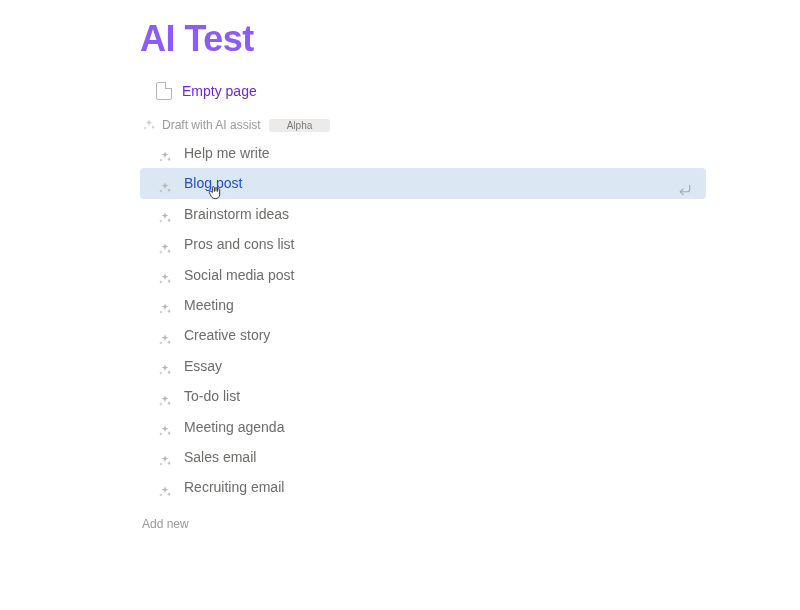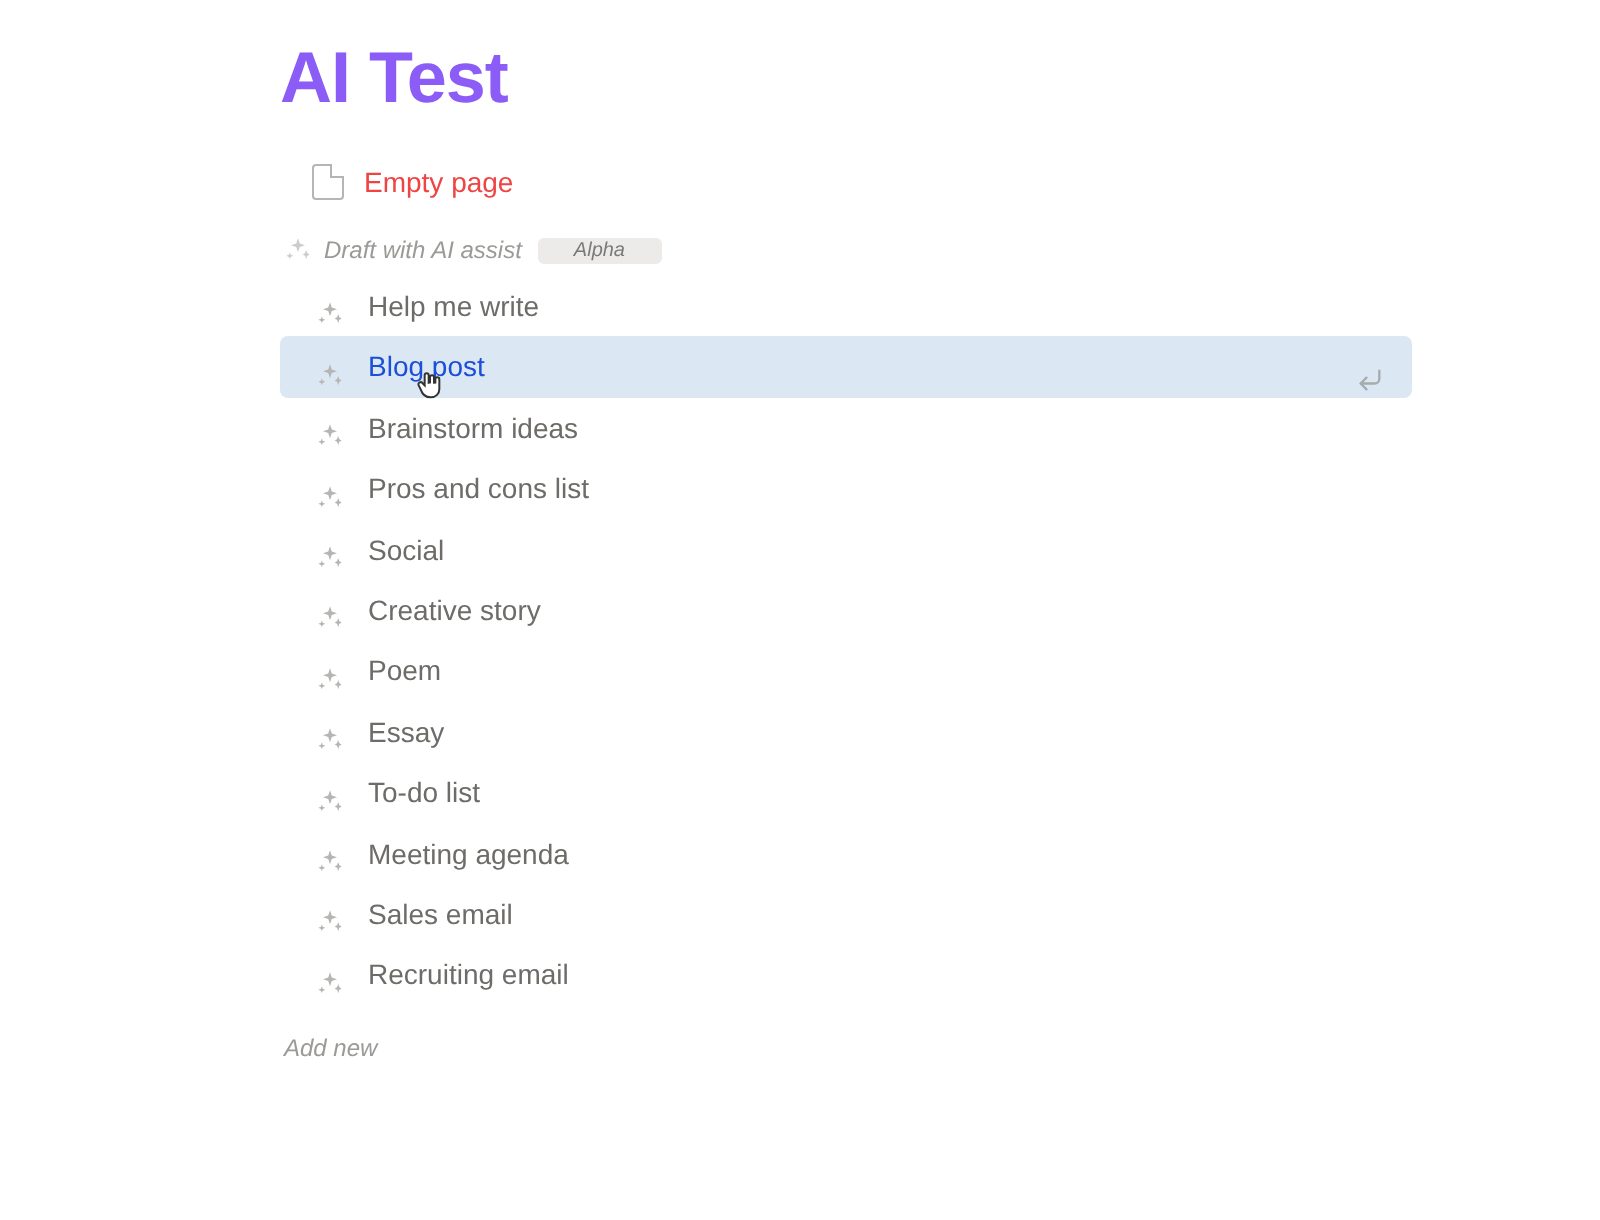--- a/index.html
+++ b/index.html
@@ -22,21 +22,21 @@
       margin-bottom: 18px;
       letter-spacing: -0.5px;
     }
     .empty-page-row {
       display: flex;
       align-items: center;
       gap: 10px;
       padding: 4px 2px;
       margin-bottom: 14px;
       margin-left: 14px;
-      color: #ef4444;
+      color: #6d28d9;
       font-size: 14px;
     }
     .page-icon {
       width: 16px;
       height: 18px;
       border: 1.3px solid #b6b5b2;
       border-radius: 2px;
       position: relative;
       background: #fff;
     }
@@ -52,21 +52,20 @@
       border-bottom: 1.3px solid #b6b5b2;
     }
     .section-header {
       display: flex;
       align-items: flex-end;
       gap: 6px;
       font-size: 12px;
       color: #9b9a97;
       margin-bottom: 6px;
       margin-left: 2px;
-      font-style: italic;
     }
     .section-header .sparkle {
       opacity: 0.5;
     }
     .badge {
       display: inline-block;
       font-size: 10px;
       font-weight: 500;
       padding: 1px 18px;
       border-radius: 3px;
@@ -187,37 +186,37 @@
           </svg>
         </span>
         <span class="label">Pros and cons list</span>
       </div>
       <div class="menu-item">
         <span class="sparkle">
           <svg viewBox="0 0 24 24" fill="#b6b5b2">
             <path d="M12 2l1.5 4.5L18 8l-4.5 1.5L12 14l-1.5-4.5L6 8l4.5-1.5L12 2zm7 10l.9 2.6L22 16l-2.1.9L19 20l-.9-3.1L16 16l2.1-1.4L19 12zM5 14l.7 2.1L8 17l-2.3.9L5 20l-.7-2.1L2 17l2.3-.9L5 14z"></path>
           </svg>
         </span>
-        <span class="label">Social</span>
+        <span class="label">Social media post</span>
+      </div>
+      <div class="menu-item">
+        <span class="sparkle">
+          <svg viewBox="0 0 24 24" fill="#b6b5b2">
+            <path d="M12 2l1.5 4.5L18 8l-4.5 1.5L12 14l-1.5-4.5L6 8l4.5-1.5L12 2zm7 10l.9 2.6L22 16l-2.1.9L19 20l-.9-3.1L16 16l2.1-1.4L19 12zM5 14l.7 2.1L8 17l-2.3.9L5 20l-.7-2.1L2 17l2.3-.9L5 14z"></path>
+          </svg>
+        </span>
+        <span class="label">Meeting</span>
       </div>
       <div class="menu-item">
         <span class="sparkle">
           <svg viewBox="0 0 24 24" fill="#b6b5b2">
             <path d="M12 2l1.5 4.5L18 8l-4.5 1.5L12 14l-1.5-4.5L6 8l4.5-1.5L12 2zm7 10l.9 2.6L22 16l-2.1.9L19 20l-.9-3.1L16 16l2.1-1.4L19 12zM5 14l.7 2.1L8 17l-2.3.9L5 20l-.7-2.1L2 17l2.3-.9L5 14z"></path>
           </svg>
         </span>
         <span class="label">Creative story</span>
-      </div>
-      <div class="menu-item">
-        <span class="sparkle">
-          <svg viewBox="0 0 24 24" fill="#b6b5b2">
-            <path d="M12 2l1.5 4.5L18 8l-4.5 1.5L12 14l-1.5-4.5L6 8l4.5-1.5L12 2zm7 10l.9 2.6L22 16l-2.1.9L19 20l-.9-3.1L16 16l2.1-1.4L19 12zM5 14l.7 2.1L8 17l-2.3.9L5 20l-.7-2.1L2 17l2.3-.9L5 14z"></path>
-          </svg>
-        </span>
-        <span class="label">Poem</span>
       </div>
       <div class="menu-item">
         <span class="sparkle">
           <svg viewBox="0 0 24 24" fill="#b6b5b2">
             <path d="M12 2l1.5 4.5L18 8l-4.5 1.5L12 14l-1.5-4.5L6 8l4.5-1.5L12 2zm7 10l.9 2.6L22 16l-2.1.9L19 20l-.9-3.1L16 16l2.1-1.4L19 12zM5 14l.7 2.1L8 17l-2.3.9L5 20l-.7-2.1L2 17l2.3-.9L5 14z"></path>
           </svg>
         </span>
         <span class="label">Essay</span>
       </div>
       <div class="menu-item">

